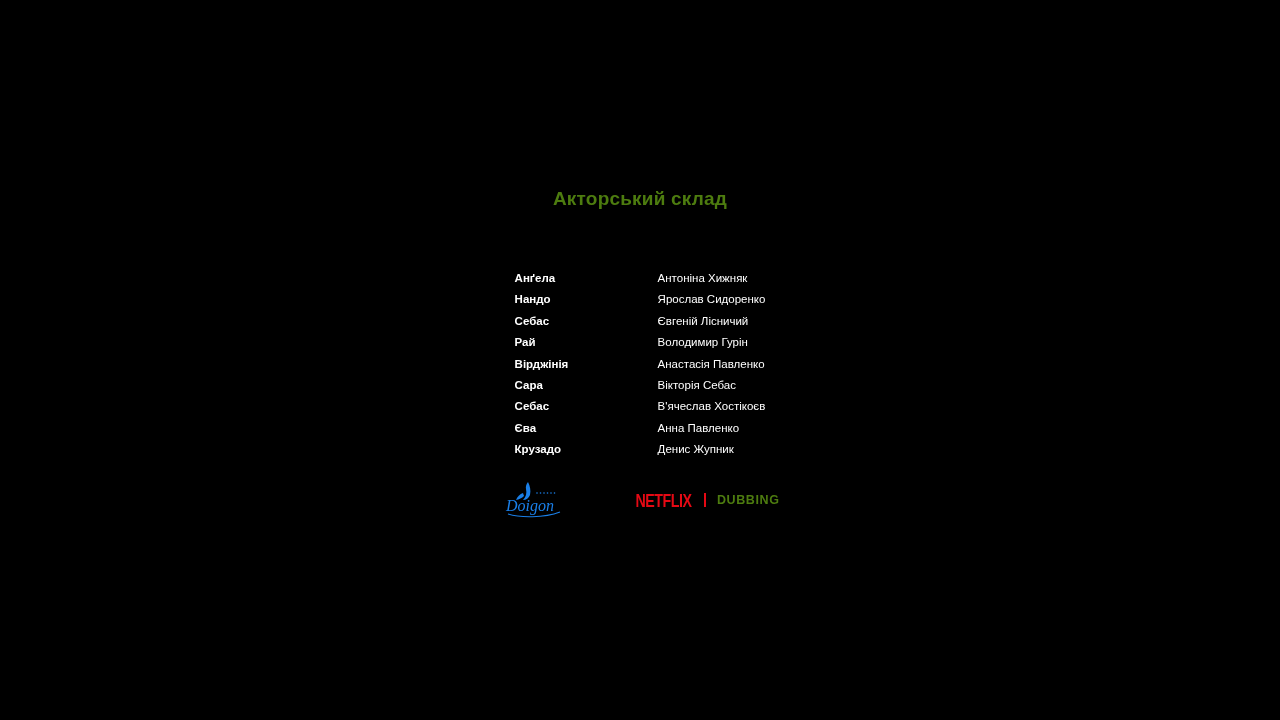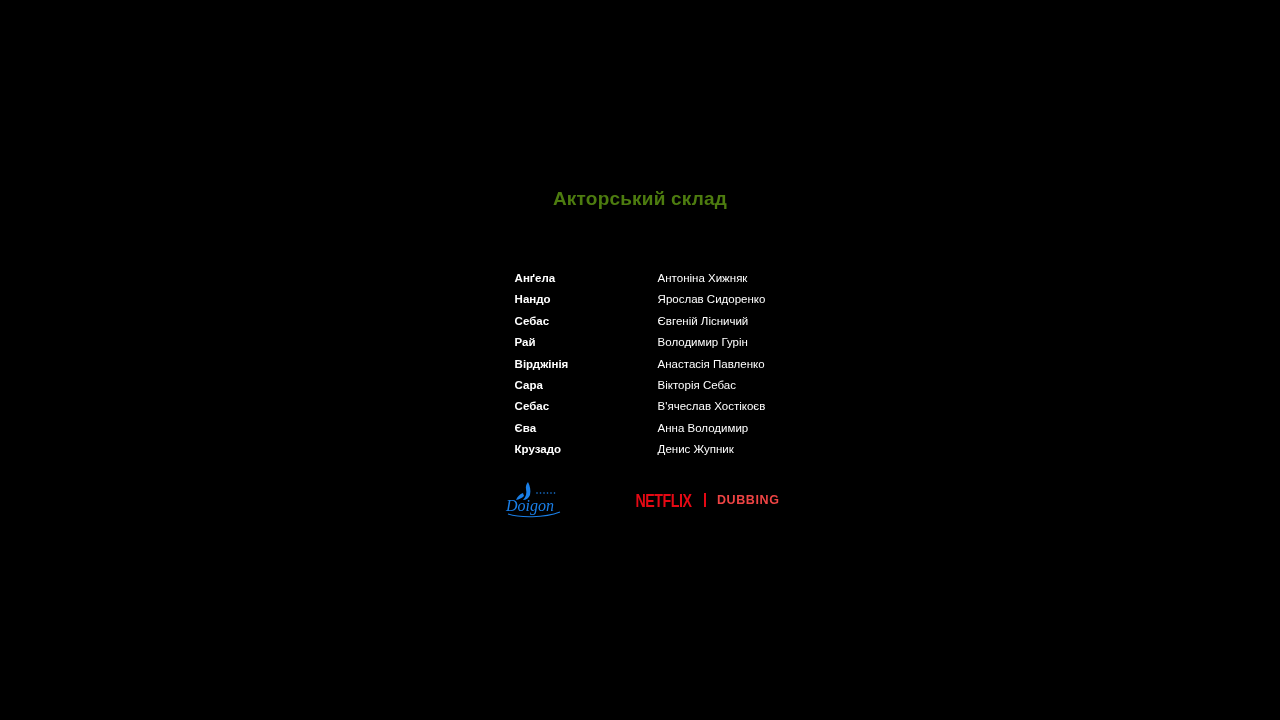--- a/index.html
+++ b/index.html
@@ -122,21 +122,21 @@
     height: 14px;
     background: #e50914;
     display: block;
   }
 
   .dubbing-word {
     font-family: "Liberation Sans", sans-serif;
     font-size: 12.5px;
     font-weight: bold;
     letter-spacing: 0.6px;
-    color: #ef4444;
+    color: #4d7c0f;
     line-height: 1;
   }
 </style>
 </head>
 <body>
 
 <div class="credits-screen">
 
   <div class="credits-title">Акторський склад</div>
 
@@ -181,21 +181,21 @@
 
       <div class="cast-row">
         <div class="cast-role">Себас</div>
         <div class="cast-gap"></div>
         <div class="cast-actor">В'ячеслав Хостікоєв</div>
       </div>
 
       <div class="cast-row">
         <div class="cast-role">Єва</div>
         <div class="cast-gap"></div>
-        <div class="cast-actor">Анна Володимир</div>
+        <div class="cast-actor">Анна Павленко</div>
       </div>
 
       <div class="cast-row">
         <div class="cast-role">Крузадо</div>
         <div class="cast-gap"></div>
         <div class="cast-actor">Денис Жупник</div>
       </div>
 
     </div>
   </div>

